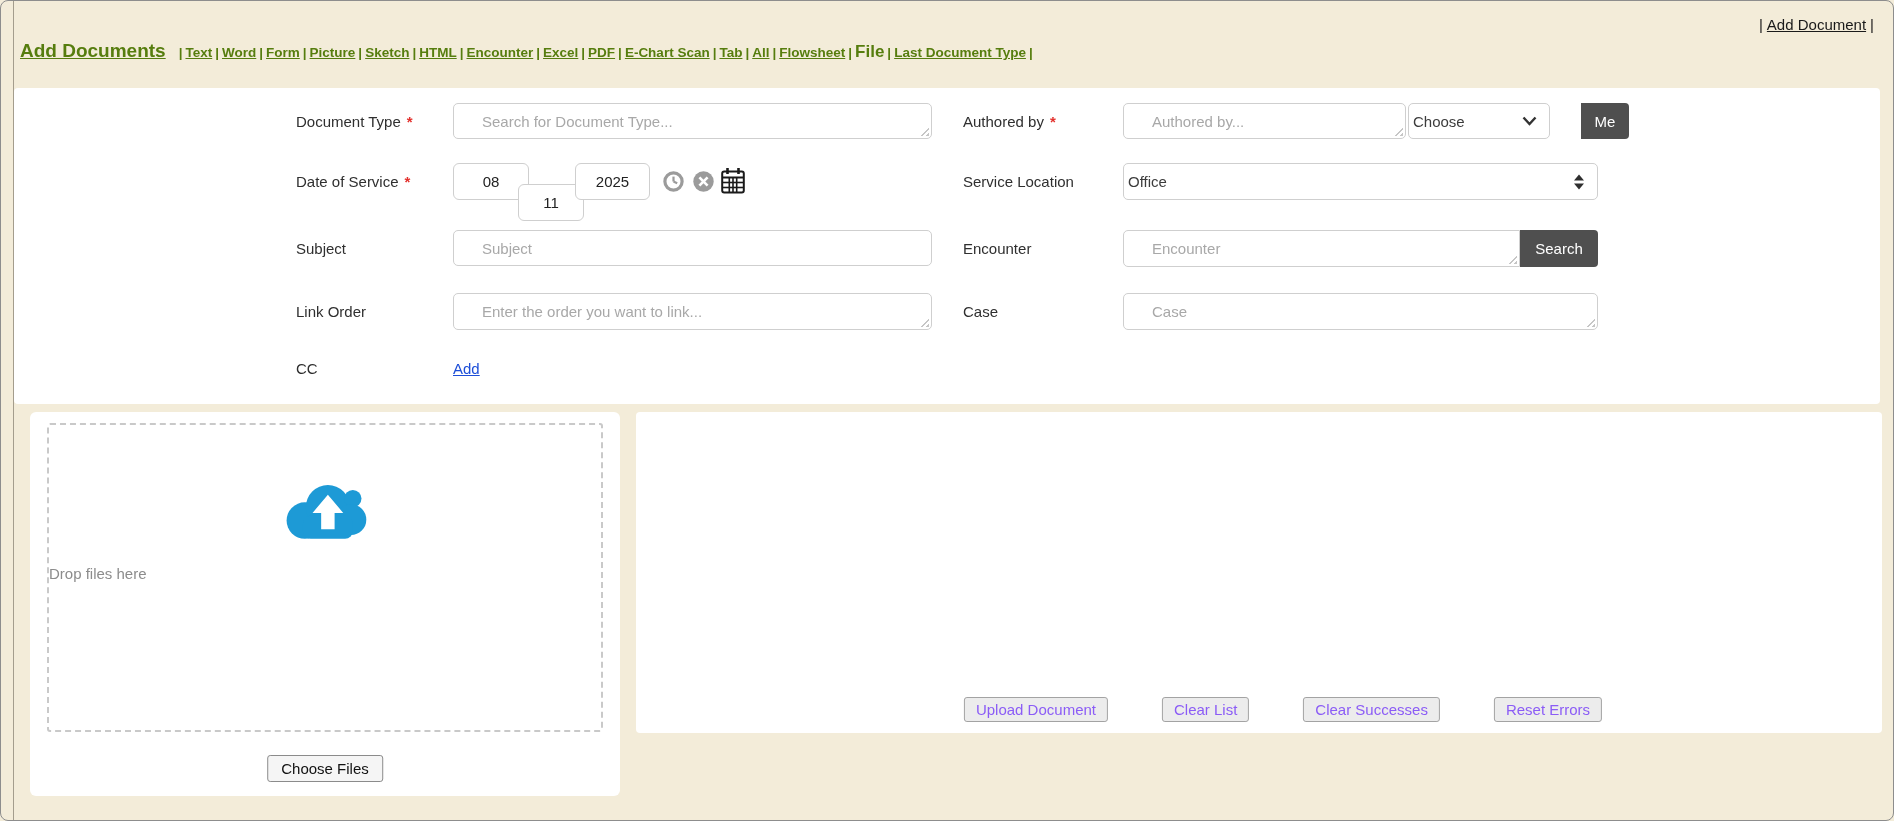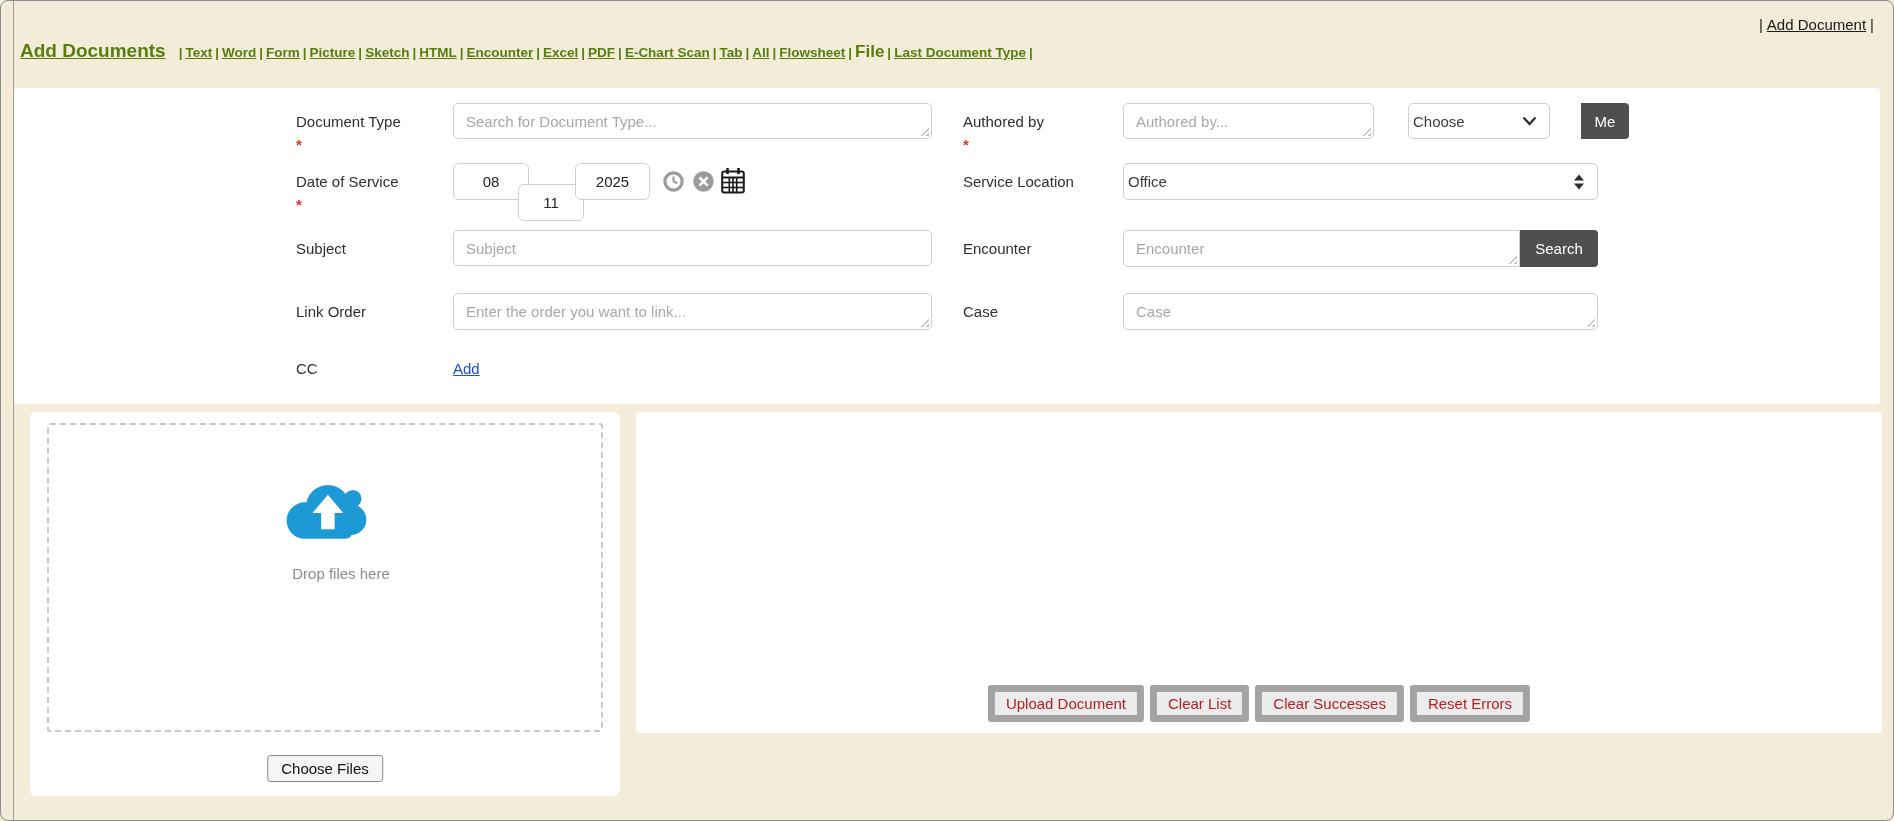--- a/index.html
+++ b/index.html
@@ -16,27 +16,27 @@
   .page-title{font-size:19px;font-weight:bold;color:#567d0e;margin-right:10px;text-decoration:underline;}
   .nav-sep{font-size:13.5px;font-weight:bold;color:#567d0e;margin:0 3px;}
   .nav-link{font-size:13.5px;font-weight:bold;color:#567d0e;text-decoration:underline;cursor:pointer;}
   .nav-link--active{font-size:17px;text-decoration:none;cursor:default;}
   .topright{position:absolute;right:16px;top:16px;font-size:15px;color:#1a1a1a;white-space:nowrap;}
   .topright .sep{margin:0 4px;}
   .topright a{color:#1a1a1a;text-decoration:underline;cursor:pointer;}
 
   
   .form-panel{position:absolute;left:14px;top:88px;width:1866px;height:316px;background:#ffffff;border-radius:4px;}
-  .lbl-row{position:absolute;display:flex;gap:6px;font-size:15px;color:#2f2f2f;flex-direction:column;}
+  .lbl-row{position:absolute;display:flex;gap:6px;font-size:15px;color:#2f2f2f;}
   .req{color:#e3312d;font-weight:bold;}
   .field{position:absolute;box-sizing:border-box;}
   .input{
     box-sizing:border-box;width:100%;height:100%;background:#fff;
     border:1px solid #cfcfcf;border-radius:5px;outline:none;
-    font-family:"Liberation Sans", sans-serif;font-size:15px;color:#be185d;padding:0 12px;
+    font-family:"Liberation Sans", sans-serif;font-size:15px;color:#be185d;padding:0 28px;
   }
   .input::placeholder{color:#a8a8a8;opacity:1;}
   .grip{
     position:absolute;right:3px;bottom:3px;width:10px;height:10px;
     background:repeating-linear-gradient(135deg,#c6c6c6 0 1.5px,transparent 1.5px 4px);
     clip-path:polygon(100% 0,100% 100%,0 100%);
   }
   .date-input{text-align:center;padding:0;border-radius:6px;color:#222;}
   .darkbtn{
     position:absolute;box-sizing:border-box;background:#4f4f4f;color:#fff;border:none;
@@ -52,32 +52,32 @@
   .icon-btn{position:absolute;cursor:pointer;line-height:0;background:none;border:none;padding:0;}
   .add-link{font-size:15px;color:#1d4ed8;text-decoration:underline;cursor:pointer;}
 
   
   .drop-panel{position:absolute;left:30px;top:412px;width:590px;height:384px;background:#fff;border-radius:6px;}
   .drop-zone{
     position:absolute;left:17px;top:11px;width:556px;height:309px;
     border:2px dashed #c9c9c9;border-radius:3px;box-sizing:border-box;
   }
   .cloud{position:absolute;left:50%;top:52px;transform:translateX(-50%);line-height:0;}
-  .drop-text{position:absolute;left:16px;top:140px;width:100%;text-align:center;font-size:15px;color:#8c8c8c;}
+  .drop-text{position:absolute;left:0;top:140px;width:100%;text-align:left;font-size:15px;color:#8c8c8c;}
   .choose-files{
     position:absolute;left:50%;top:343px;transform:translateX(-50%);
     background:#f5f5f5;border:1px solid #8b8b8b;border-radius:3px;
     font-family:"Liberation Sans", sans-serif;font-size:15px;color:#111;padding:4px 13px;cursor:pointer;white-space:nowrap;
   }
   .list-panel{position:absolute;left:636px;top:412px;width:1246px;height:321px;background:#fff;border-radius:4px;}
   .actions{position:absolute;left:50%;bottom:11px;transform:translateX(-50%);display:flex;gap:6px;}
   .action-btn{
-    background:#ececec;border:7px solid #a3a3a3;border-radius:3px;
-    font-family:"Liberation Sans", sans-serif;font-size:15px;color:#b91c1c;
-    padding:3px 11px;white-space:nowrap;cursor:default;
+    background:#ececec;border:1px solid #a3a3a3;border-radius:3px;
+    font-family:"Liberation Sans", sans-serif;font-size:15px;color:#8b5cf6;
+    padding:3px 11px;white-space:nowrap;cursor:default;margin-left:48px;
   }
 </style>
 </head>
 <body>
 
 <div class="left-divider"></div>
 
 <div class="header">
   <span class="page-title">Add Documents</span><span class="nav-sep">|</span><a class="nav-link">Text</a><span class="nav-sep">|</span><a class="nav-link">Word</a><span class="nav-sep">|</span><a class="nav-link">Form</a><span class="nav-sep">|</span><a class="nav-link">Picture</a><span class="nav-sep">|</span><a class="nav-link">Sketch</a><span class="nav-sep">|</span><a class="nav-link">HTML</a><span class="nav-sep">|</span><a class="nav-link">Encounter</a><span class="nav-sep">|</span><a class="nav-link">Excel</a><span class="nav-sep">|</span><a class="nav-link">PDF</a><span class="nav-sep">|</span><a class="nav-link">E-Chart Scan</a><span class="nav-sep">|</span><a class="nav-link">Tab</a><span class="nav-sep">|</span><a class="nav-link">All</a><span class="nav-sep">|</span><a class="nav-link">Flowsheet</a><span class="nav-sep">|</span><a class="nav-link nav-link--active">File</a><span class="nav-sep">|</span><a class="nav-link">Last Document Type</a><span class="nav-sep">|</span>
 </div>
@@ -94,21 +94,21 @@
   </div>
   <div class="field" style="left:439px;top:15px;width:479px;height:36px;">
     <input class="input" placeholder="Search for Document Type..." style="">
     <span class="grip"></span>
   </div>
 
   <div class="lbl-row" style="left:949px;top:25px;">
     <span>Authored by</span>
       <span class="req">*</span>
   </div>
-  <div class="field" style="left:1109px;top:15px;width:251px;height:36px;">
+  <div class="field" style="left:1109px;top:15px;width:283px;height:36px;">
     <input class="input" placeholder="Authored by..." style="">
     <span class="grip"></span>
   </div>
   <div class="select-wrap" style="left:1394px;top:15px;width:142px;height:36px;">
     <select>
       <option>Choose</option>
     </select>
     <span class="select-arrow">
       <svg width="15" height="10" viewBox="0 0 15 10">
           <polyline points="1.5,1.5 7.5,8 13.5,1.5" fill="none" stroke="#333" stroke-width="2.4"></polyline>

